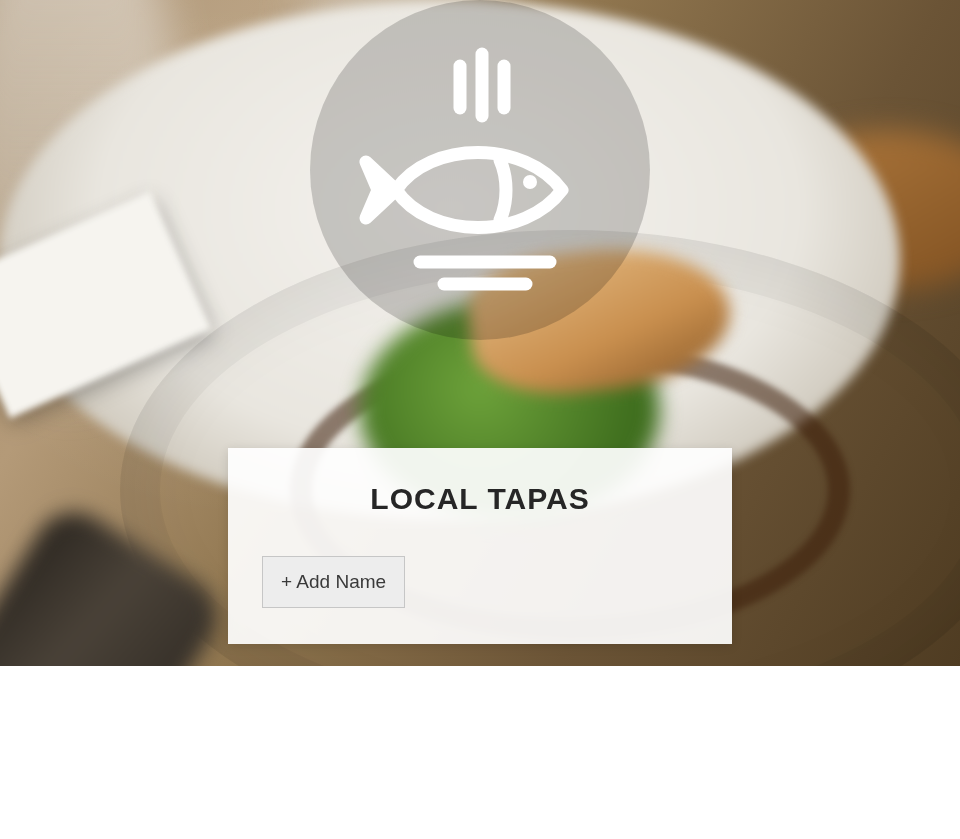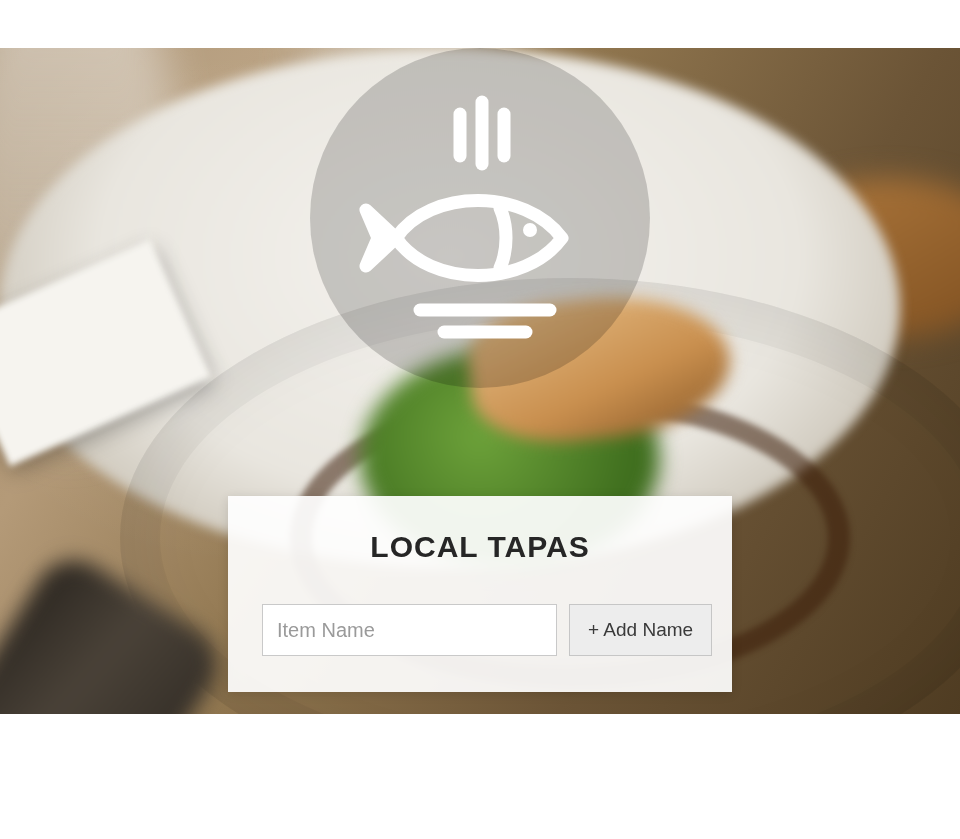--- a/index.html
+++ b/index.html
@@ -5,21 +5,20 @@
   * { box-sizing: border-box; margin: 0; padding: 0; }
   html, body { width: 960px; height: 839px; overflow: hidden; font-family: "Futura", "Century Gothic", "Avenir Next", "Helvetica Neue", Arial, sans-serif; }
   .hero {
     position: relative;
     width: 960px;
     height: 666px;
     background:
       radial-gradient(circle at 25% 25%, rgba(255,255,255,0.15), transparent 40%),
       linear-gradient(120deg, #a89070 0%, #b49a78 20%, #8f754e 45%, #6b5436 70%, #4f3c22 100%);
     overflow: hidden;
-    margin-top: 48px;
   }
   
   .bg-layer { position:absolute; border-radius:50%; filter: blur(28px); }
   .plate  { width: 900px; height: 520px; left: 120px; top: 230px; background: radial-gradient(ellipse at 50% 40%, #f4f2ee 0%, #e9e6df 55%, #cfc9bd 75%, #a89f8e 100%); border-radius:50%; filter: blur(6px); }
   .plate-rim { position:absolute; width: 900px; height: 520px; left:120px; top:230px; border-radius:50%; box-shadow: inset 0 0 0 40px rgba(0,0,0,0.04), inset 0 0 80px rgba(0,0,0,0.08); }
   .sauce-ring { position:absolute; width:560px; height:300px; left:290px; top:340px; border-radius:50%; border: 22px solid rgba(60,30,10,0.55); filter: blur(3px); }
   .greens { width:300px; height:220px; left:360px; top:300px; background: radial-gradient(circle at 40% 40%, #6da23a, #3f6e1e 70%); filter: blur(10px); }
   .fish   { width:260px; height:140px; left:470px; top:250px; background: linear-gradient(160deg,#e7c08a,#c98f4e 60%,#8a5a28); filter: blur(8px); transform: rotate(-6deg); border-radius:40% 60% 55% 45%; }
   .glass  { width:220px; height:520px; left:-40px; top:-120px; background: linear-gradient(180deg, rgba(255,255,255,0.5), rgba(200,210,215,0.15)); filter: blur(22px); }
   .glass2 { width:200px; height:460px; left:300px; top:-160px; background: linear-gradient(180deg, rgba(255,255,255,0.45), rgba(190,195,200,0.1)); filter: blur(26px); }
@@ -115,17 +114,16 @@
 
         <line x1="70" y1="222" x2="200" y2="222"></line>
         <line x1="94" y1="244" x2="176" y2="244"></line>
       </g>
     </svg>
   </div>
 
   <div class="panel">
     <h1>LOCAL TAPAS</h1>
     <div class="form-row">
-      <input class="item-input" type="text" placeholder="Item Name" style="">
       <button class="add-btn">+ Add Name</button>
     </div>
   </div>
 </div>
 
 </body></html>

